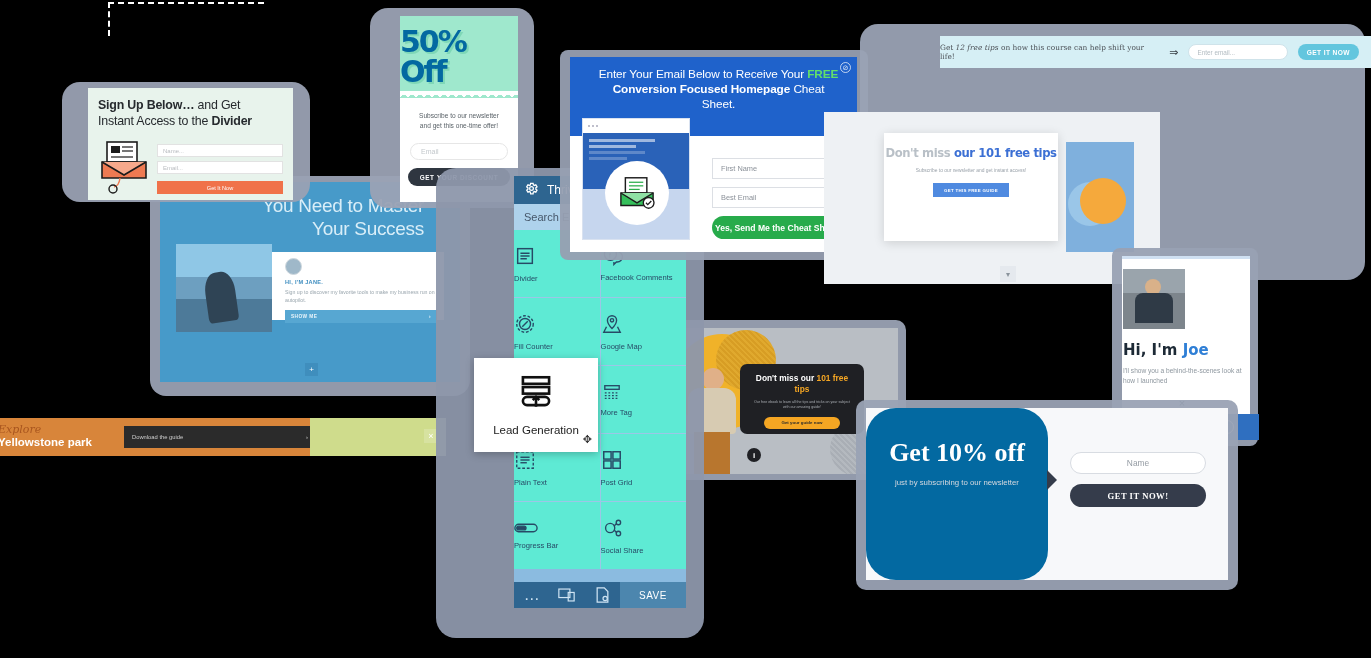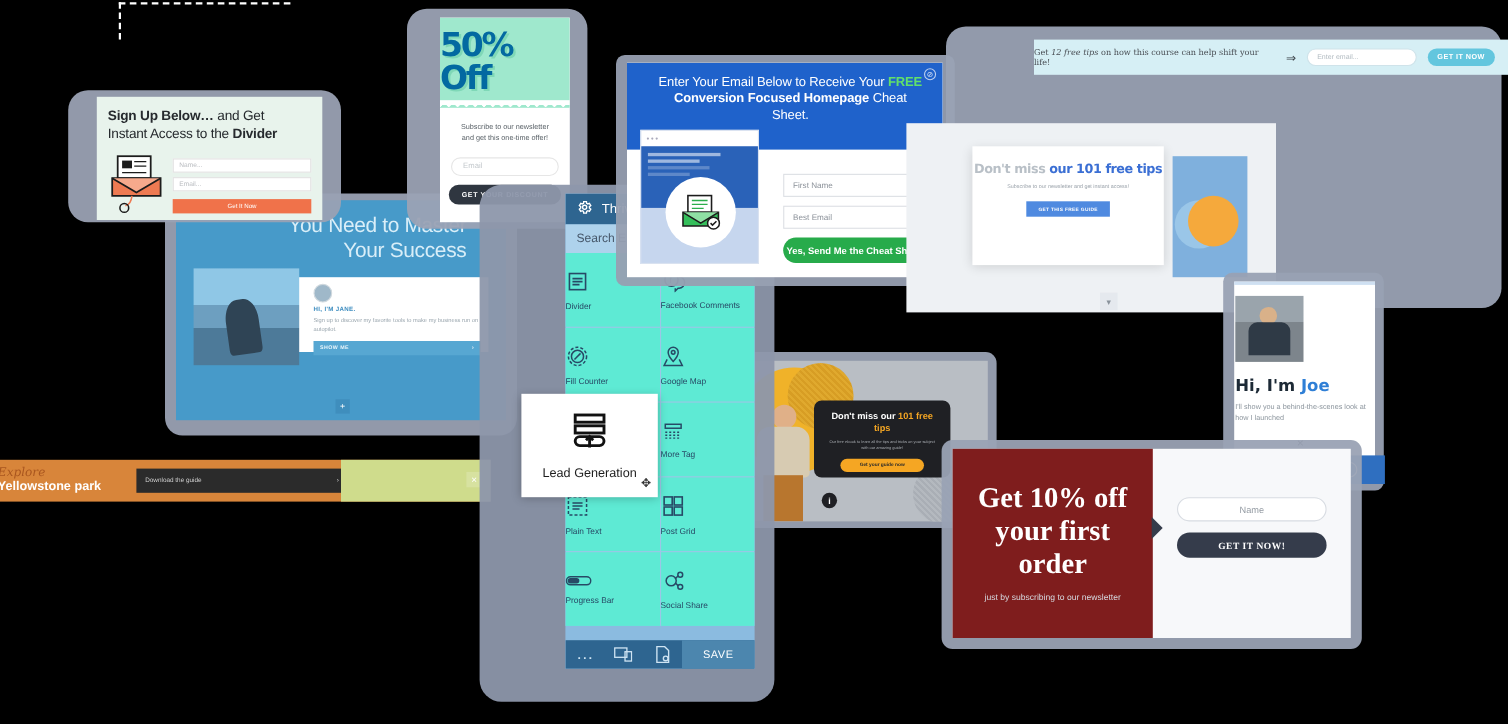--- a/index.html
+++ b/index.html
@@ -224,22 +224,22 @@
     display:flex; align-items:center; justify-content:center; }
   #joe-cta { left: 1135px; top: 414px; width: 124px; height: 26px; background:#2f6fc0;
     display:flex; align-items:center; justify-content:center; gap:8px; color:#fff;
     font-size:7.4px; font-weight:700; letter-spacing:.5px; }
   #joe-cta .circ { width:14px;height:14px;border-radius:50%;border:1.5px solid #fff;
     display:flex;align-items:center;justify-content:center;font-size:8px; }
 
   
   #off-shell { left: 856px; top: 400px; width: 382px; height: 190px; background:#9aa3b5; border-radius:10px;}
   #off { left: 866px; top: 408px; width: 362px; height: 172px; background:#f7f8fa; display:flex; }
-  #off-left { width: 182px; background:#7f1d1d; color:#fff; padding: 30px 18px 0; position:relative;
-    text-align:center; }
+  #off-left { width: 182px; background:#0369a1; color:#fff; padding: 30px 18px 0; position:relative;
+    text-align:center;border-radius:30px; }
   #off-left h2 { font-family:"Liberation Serif", serif; font-size: 26px; line-height:30px; font-weight:700;}
   #off-left p { font-size: 7.8px; color:#d6d9df; margin-top: 10px; }
   .off-notch { position:absolute; right:-9px; top: 62px; width:0;height:0;
     border-top:10px solid transparent; border-bottom:10px solid transparent; border-left:10px solid #353c4b; }
   #off-right { flex:1; padding: 44px 22px 0; }
   .off-in { height: 22px; border-radius: 11px; border:1px solid #d8dce2; background:#fff;
     font-size:8.4px; color:#949ba3; display:flex; align-items:center; justify-content:center; }
   .off-btn { margin-top:10px; height: 23px; border-radius:12px; background:#353c4b; color:#fff;
     font-size:8.6px; font-weight:700; letter-spacing:.5px;
     display:flex; align-items:center; justify-content:center; font-family:"Liberation Serif", serif; }
@@ -572,21 +572,20 @@
   <div class="abs" id="joe-cta">
     <span>CASE STUDY</span>
     <span class="circ">›</span>
   </div>
 
   <div class="shell" id="off-shell"></div>
   <div class="abs" id="off">
     <div id="off-left">
       <h2>
         <span>Get 10% off</span><br>
-        <span>your first order</span>
       </h2>
       <p>just by subscribing to our newsletter</p>
       <div class="off-notch"></div>
     </div>
     <div id="off-right">
       <div class="off-in">Name</div>
       <div class="off-btn">GET IT NOW!</div>
     </div>
   </div>
 

